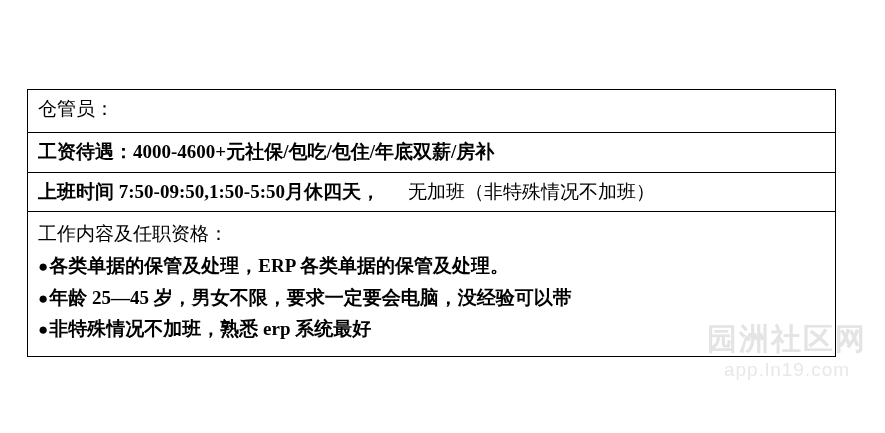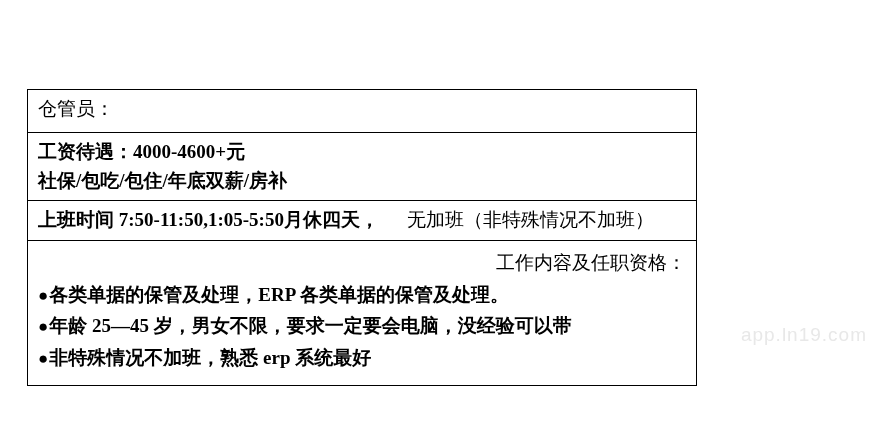--- a/index.html
+++ b/index.html
@@ -47,21 +47,21 @@
     letter-spacing: 1px;
     color: #e8e8e8;
     margin-top: 2px;
   }
 
   
   #notice-table {
     position: absolute;
     left: 27px;
     top: 89px;
-    width: 670px;
+    width: 809px;
     border: 1px solid #000000;
     border-collapse: collapse;
     background: transparent;
     table-layout: fixed;
   }
   #notice-table td {
     border: 1px solid #000000;
     padding: 0;
     vertical-align: middle;
   }
@@ -75,21 +75,20 @@
   }
 
   .title-cell {
     height: 32px;
     font-size: 19px;
   }
 
   .pay-row .pay-line {
     display: flex;
     align-items: baseline;
-    flex-direction: column;
   }
   .pay-row .pay-left {
     font-weight: bold;
   }
   .pay-row .pay-right {
     font-weight: bold;
   }
 
   .time-row .time-line {
     display: flex;
@@ -107,41 +106,41 @@
   }
 
   .body-cell {
     padding: 7px 10px 12px 10px;
   }
   .body-heading {
     font-size: 19px;
     line-height: 1.55;
     color: #000;
     margin-bottom: 2px;
-    text-align: right;
   }
   .bullet-line {
     font-size: 19px;
     line-height: 1.65;
     color: #000;
     font-weight: bold;
     white-space: nowrap;
   }
   .bullet-line .dot {
     font-weight: normal;
     font-size: 17px;
     margin-right: 1px;
   }
 </style>
 </head>
 <body>
 
 <div id="page">
 
   <div id="watermark">
+    <div class="wm-main">园洲社区网</div>
     <div class="wm-sub">app.ln19.com</div>
   </div>
 
   <table id="notice-table">
     <tbody>
       <tr>
         <td>
           <div class="row-cell title-cell">仓管员：</div>
         </td>
       </tr>
@@ -152,21 +151,21 @@
               <span class="pay-left">工资待遇：4000-4600+元</span>
               <span class="pay-right">社保/包吃/包住/年底双薪/房补</span>
             </div>
           </div>
         </td>
       </tr>
       <tr>
         <td>
           <div class="row-cell time-row">
             <div class="time-line">
-              <span class="time-left">上班时间 7:50-11:50,1:05-5:50</span>
+              <span class="time-left">上班时间 7:50-09:50,1:50-5:50</span>
               <span class="time-mid">月休四天，</span>
               <span class="time-right">无加班（非特殊情况不加班）</span>
             </div>
           </div>
         </td>
       </tr>
       <tr>
         <td>
           <div class="row-cell body-cell">
             <div class="body-heading">工作内容及任职资格：</div>

